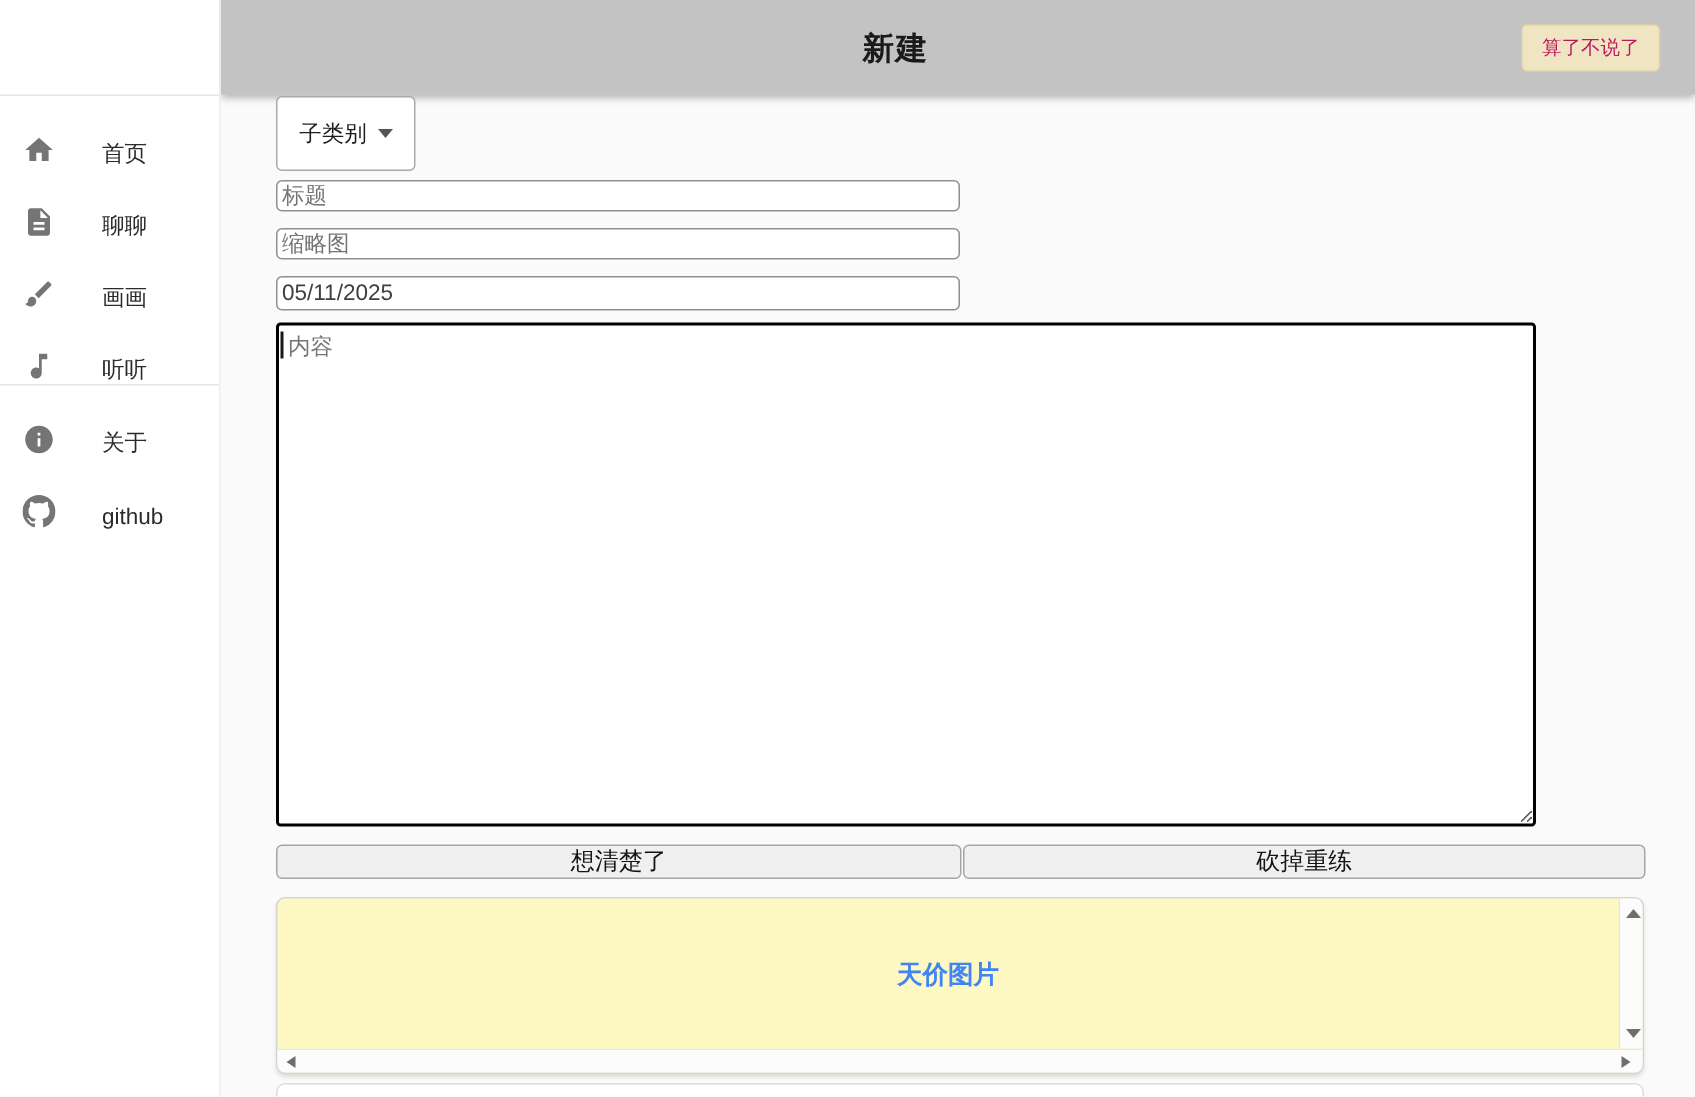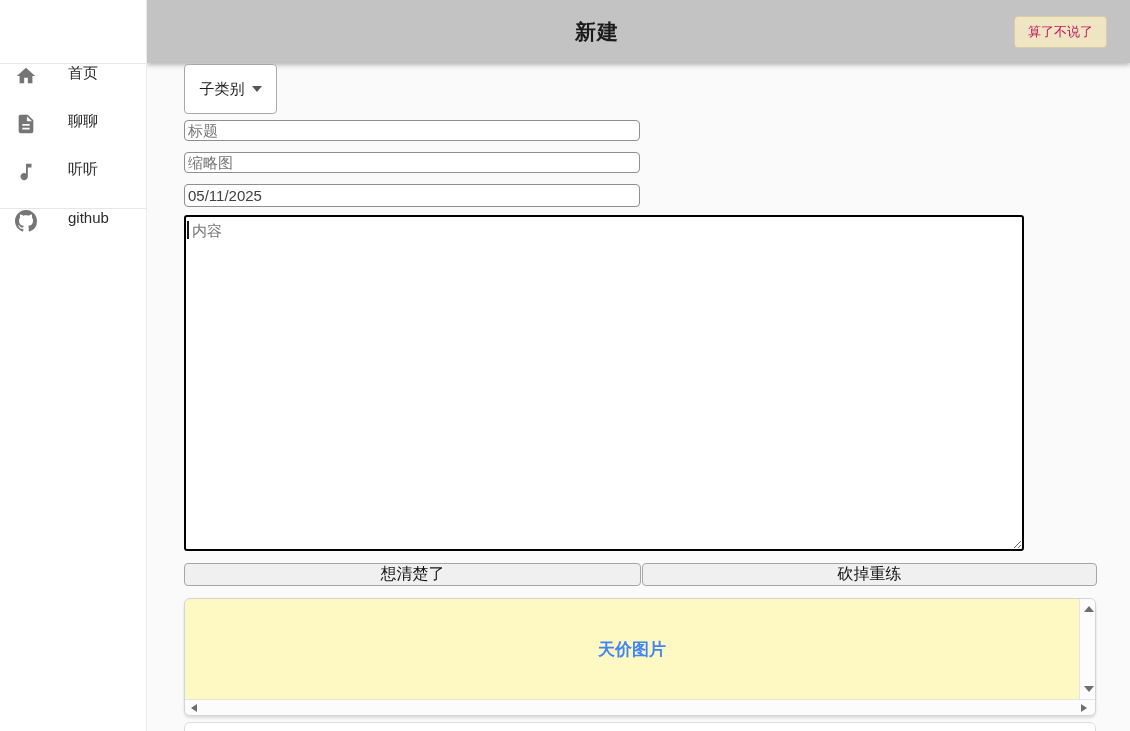--- a/index.html
+++ b/index.html
@@ -10,21 +10,21 @@
   }
 
   
   .sidebar {
     position:absolute; left:0; top:0; width:147px; height:731px;
     background:#ffffff; border-right:1px solid #ebebeb; z-index:5;
   }
   .sidebar-nav { position:absolute; top:63px; left:0; width:100%;
     border-top:1px solid #e6e6e6; }
   .side-item {
-    height:48px; display:flex; align-items:flex-start; cursor:pointer;
+    height:48px; display:flex; align-items:flex-end; cursor:pointer;
   }
   .side-item .icn {
     width:24px; height:24px; margin-left:14px; display:flex;
     align-items:center; justify-content:center; flex:0 0 24px;
   }
   .side-item .icn svg { width:22px; height:22px; fill:#757575; }
   .side-item .lbl { margin-left:30px; font-size:15px; color:#2b2b2b; }
   .side-divider { border-top:1px solid #e6e6e6; height:0; }
 
   
@@ -154,32 +154,48 @@
 
     <div class="side-item">
       <span class="icn">
         <svg viewBox="0 0 24 24">
             <path d="M14 2H6c-1.1 0-1.99.9-1.99 2L4 20c0 1.1.89 2 1.99 2H18c1.1 0 2-.9 2-2V8l-6-6zm2 16H8v-2h8v2zm0-4H8v-2h8v2zm-3-5V3.5L18.5 9H13z"></path>
           </svg>
       </span>
       <span class="lbl">聊聊</span>
     </div>
 
+    <div class="side-item">
+      <span class="icn">
+        <svg viewBox="0 0 24 24">
+            <path d="M7 14c-1.66 0-3 1.34-3 3 0 1.31-1.16 2-2 2 .92 1.22 2.49 2 4 2 2.21 0 4-1.79 4-4 0-1.66-1.34-3-3-3zm13.71-9.37l-1.34-1.34c-.39-.39-1.02-.39-1.41 0L9 12.25 11.75 15l8.96-8.96c.39-.39.39-1.02 0-1.41z"></path>
+          </svg>
+      </span>
+      <span class="lbl">画画</span>
+    </div>
 
     <div class="side-item">
       <span class="icn">
         <svg viewBox="0 0 24 24">
             <path d="M12 3v10.55c-.59-.34-1.27-.55-2-.55-2.21 0-4 1.79-4 4s1.79 4 4 4 4-1.79 4-4V7h4V3h-6z"></path>
           </svg>
       </span>
       <span class="lbl">听听</span>
     </div>
 
     <div class="side-divider"></div>
 
+    <div class="side-item">
+      <span class="icn">
+        <svg viewBox="0 0 24 24">
+            <path d="M12 2C6.48 2 2 6.48 2 12s4.48 10 10 10 10-4.48 10-10S17.52 2 12 2zm1 15h-2v-6h2v6zm0-8h-2V7h2v2z"></path>
+          </svg>
+      </span>
+      <span class="lbl">关于</span>
+    </div>
 
     <div class="side-item">
       <span class="icn">
         <svg viewBox="0 0 16 16">
             <path d="M8 0C3.58 0 0 3.58 0 8c0 3.54 2.29 6.53 5.47 7.59.4.07.55-.17.55-.38 0-.19-.01-.82-.01-1.49-2.01.37-2.53-.49-2.69-.94-.09-.23-.48-.94-.82-1.13-.28-.15-.68-.52-.01-.53.63-.01 1.08.58 1.23.82.72 1.21 1.87.87 2.33.66.07-.52.28-.87.51-1.07-1.78-.2-3.64-.89-3.64-3.95 0-.87.31-1.59.82-2.15-.08-.2-.36-1.02.08-2.12 0 0 .67-.21 2.2.82.64-.18 1.32-.27 2-.27s1.36.09 2 .27c1.53-1.04 2.2-.82 2.2-.82.44 1.1.16 1.92.08 2.12.51.56.82 1.27.82 2.15 0 3.07-1.87 3.75-3.65 3.95.29.25.54.73.54 1.48 0 1.07-.01 1.93-.01 2.2 0 .21.15.46.55.38A8.01 8.01 0 0 0 16 8c0-4.42-3.58-8-8-8z"></path>
           </svg>
       </span>
       <span class="lbl">github</span>
     </div>
 

